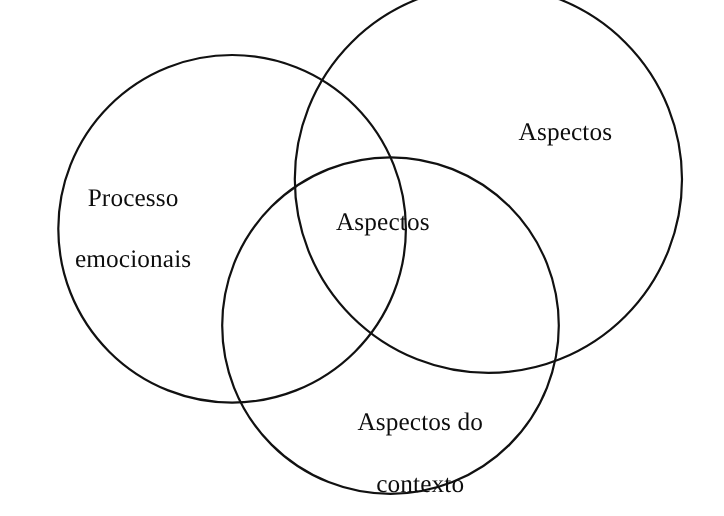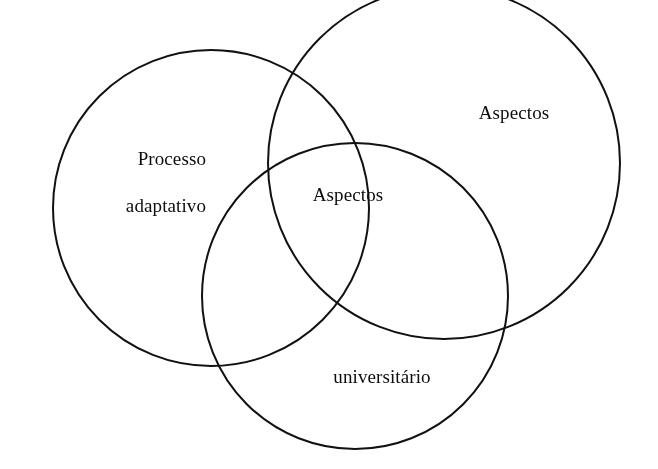--- a/index.html
+++ b/index.html
@@ -29,35 +29,34 @@
   }
   .venn-circle {
     fill: none;
     stroke: #111111;
     stroke-width: 2;
   }
   .venn-label {
     position: absolute;
     text-align: center;
     line-height: 1.22;
-    font-size: 19px;
+    font-size: 23px;
     color: #0d0d0d;
     white-space: pre-line;
     letter-spacing: 0.1px;
     -webkit-font-smoothing: antialiased;
   }
   .venn-label span {
     display: block;
   }
   
   #label-set-a {
     left: 36px;
-    top: 124px;
+    top: 138px;
     width: 170px;
-    text-align: right;
   }
   #label-set-b {
     left: 408px;
     top: 78px;
     width: 212px;
   }
   #label-set-c {
     left: 286px;
     top: 342px;
     width: 192px;
@@ -74,28 +73,30 @@
 <div id="diagram-root" style="background: rgb(255, 255, 255);">
 
   <svg id="venn-svg" viewBox="0 0 658 469" aria-hidden="true">
     <circle class="venn-circle" id="circle-set-a" cx="211" cy="208" r="158" style="stroke: rgb(17, 17, 17);"></circle>
     <circle class="venn-circle" id="circle-set-b" cx="444" cy="163" r="176" style="stroke: rgb(17, 17, 17);"></circle>
     <circle class="venn-circle" id="circle-set-c" cx="355" cy="296" r="153" style="stroke: rgb(17, 17, 17);"></circle>
   </svg>
 
   <div class="venn-label" id="label-set-a" style="color: rgb(13, 13, 13);">
     <span>Processo</span>
-    <span>adaptativo</span>
+    <span>emocionais</span>
   </div>
 
   <div class="venn-label" id="label-set-b" style="color: rgb(13, 13, 13);">
     <span>Aspectos</span>
   </div>
 
   <div class="venn-label" id="label-intersection" style="color: rgb(13, 13, 13);">
     <span>Aspectos</span>
   </div>
 
   <div class="venn-label" id="label-set-c" style="color: rgb(13, 13, 13);">
+    <span>Aspectos do</span>
+    <span>contexto</span>
     <span>universitário</span>
   </div>
 
 </div>
 
 </body></html>

